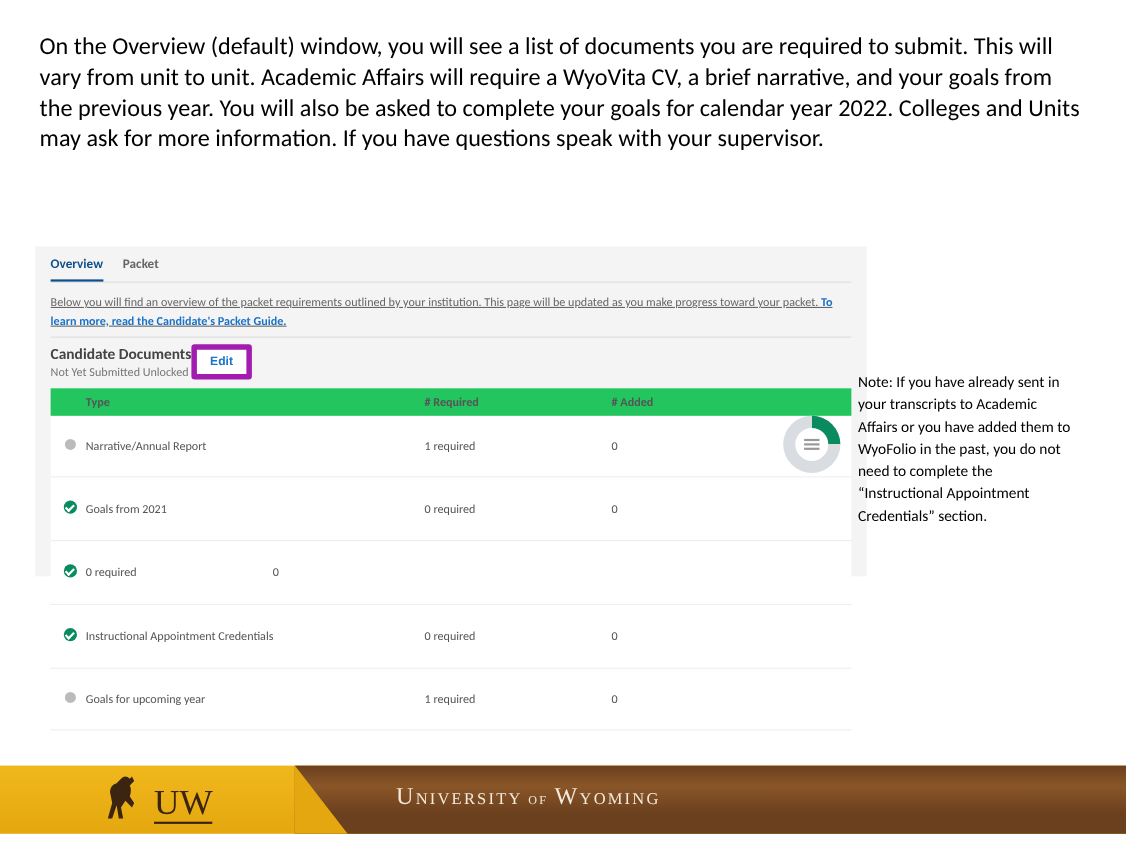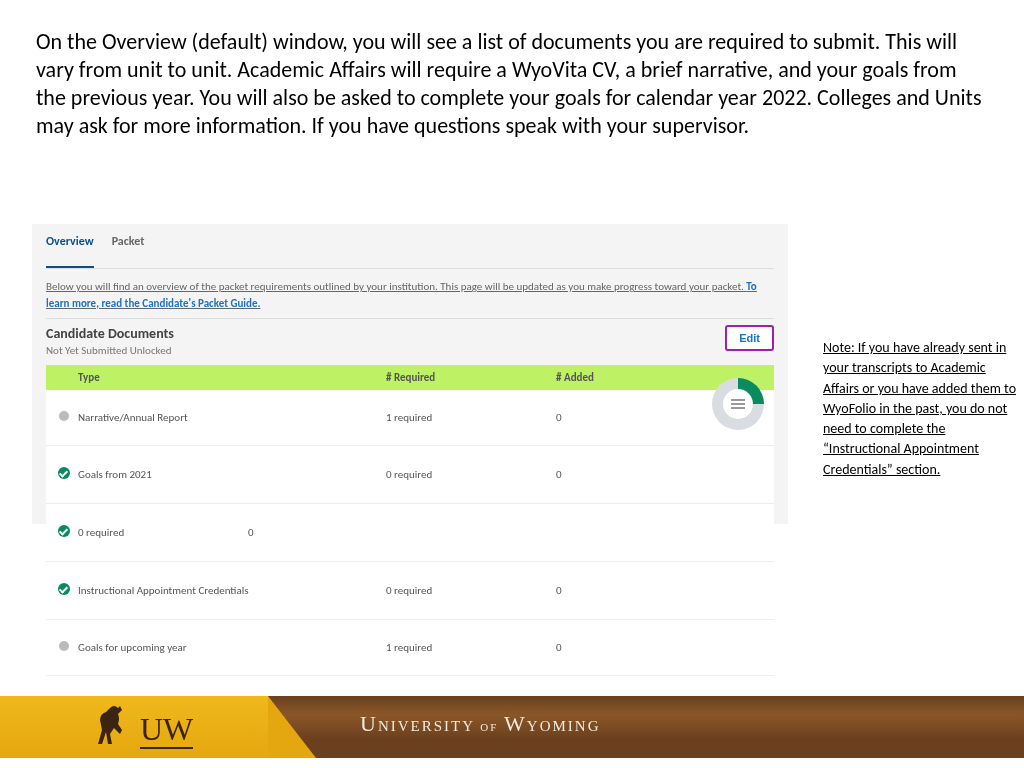--- a/index.html
+++ b/index.html
@@ -1,43 +1,43 @@
 <!DOCTYPE html>
 <html><head>
 <meta charset="utf-8">
 <style>
   * { box-sizing: border-box; margin: 0; padding: 0; }
   body { width: 1024px; height: 768px; font-family: Calibri, Arial, sans-serif; position: relative; background: #fff; overflow: hidden; }
   .main-text { position: absolute; left: 36px; top: 28px; width: 950px; font-size: 22px; line-height: 1.27; color: #000; }
   .panel { position: absolute; left: 32px; top: 224px; width: 756px; height: 300px; background: #f4f4f4; }
   .tabs { display: flex; gap: 18px; padding: 10px 14px 0 14px; font-size: 12px; color: #666; font-weight: 600; }
   .tab-active { color: #0d4f8b; border-bottom: 2px solid #0d4f8b; padding-bottom: 6px; }
-  .tab { padding-bottom: 18px; cursor: pointer; text-align: right; }
+  .tab { padding-bottom: 6px; cursor: pointer; text-align: right; }
   .divider { border-top: 1px solid #ddd; margin: 0 14px; }
   .instr { padding: 10px 14px 6px 14px; font-size: 11px; color: #666; line-height: 1.5; text-decoration: underline; }
   .instr a { color: #1a73c7; font-weight: 600; text-decoration: none; }
-  .section-hdr { display: flex; justify-content: space-between; align-items: flex-start; padding: 6px 14px 8px 14px; }
+  .section-hdr { display: flex; align-items: flex-start; padding: 6px 14px 8px 14px; }
   .section-title { font-size: 14px; font-weight: 700; color: #444; }
   .section-sub { font-size: 11px; color: #777; margin-top: 2px; }
-  .edit-btn { border: 2px solid #a21caf; color: #1a73c7; background: #fff; font-size: 11px; padding: 5px 12px; border-radius: 3px; font-weight: 600; cursor: pointer; }
+  .edit-btn { border: 5px solid #a21caf; color: #1a73c7; background: #fff; font-size: 11px; padding: 5px 12px; border-radius: 3px; font-weight: 600; cursor: pointer; }
   .table { margin: 0 14px; background: #fff; font-size: 11px; color: #555; }
-  .thead { background: #bef264; display: flex; padding: 6px 4px; font-weight: 600; color: #555; }
+  .thead { background: #22c55e; display: flex; padding: 6px 4px; font-weight: 600; color: #555; }
   .col-icon { width: 28px; text-align: center; }
   .col-type { width: 308px; }
   .col-req { width: 170px; }
   .col-add { width: 120px; }
   .trow { display: flex; align-items: center; padding: 21px 4px; border-bottom: 1px solid #eee; }
   .dot-gray { display: inline-block; width: 10px; height: 10px; border-radius: 50%; background: #bbb; }
   .dot-green { display: inline-block; width: 12px; height: 12px; border-radius: 50%; background: #0a8a5f; position: relative; }
   .dot-green::after { content: ""; position: absolute; left: 3px; top: 2px; width: 3px; height: 6px; border: solid #fff; border-width: 0 2px 2px 0; transform: rotate(45deg); }
   .donut { position: absolute; right: 24px; top: 154px; width: 52px; height: 52px; border-radius: 50%; background: conic-gradient(#0a8a5f 0 90deg, #d9dde1 90deg 360deg); display: flex; align-items: center; justify-content: center; }
   .donut::before { content: ""; width: 30px; height: 30px; border-radius: 50%; background: #fff; position: absolute; }
   .donut-icon { position: relative; width: 14px; height: 10px; }
   .donut-icon span { display: block; height: 2px; background: #999; margin-bottom: 2px; }
-  .note { position: absolute; left: 823px; top: 338px; width: 200px; font-size: 14px; line-height: 1.45; color: #000; text-decoration: underline; }
+  .note { position: absolute; left: 780px; top: 338px; width: 200px; font-size: 14px; line-height: 1.45; color: #000; }
   .footer { position: absolute; left: 0; bottom: 0; width: 1024px; height: 82px; }
   .gold-band { position: absolute; left: 0; top: 10px; width: 1024px; height: 62px; background: linear-gradient(#f0b81d,#e5a70f); }
   .gold-tri { position: absolute; left: 268px; top: 10px; width: 0; height: 0; border-top: 62px solid transparent; border-left: 48px solid #e5a70f; z-index: 2; }
   .brown-band { position: absolute; left: 268px; top: 10px; width: 756px; height: 62px; background: linear-gradient(#6b401e,#8a5628 30%,#6b401e 70%); z-index: 1; }
   .uw-logo { position: absolute; left: 90px; top: 14px; display: flex; align-items: flex-end; gap: 10px; z-index: 3; }
   .cowboy { width: 40px; height: 48px; position: relative; }
   .cowboy svg { width: 40px; height: 48px; fill: #3b2510; }
   .uw-text { font-family: Georgia, 'Times New Roman', serif; color: #3b2510; font-size: 32px; font-weight: 400; }
   .uw-text span:first-child { border-bottom: 2px solid #3b2510; padding-bottom: 0; }
   .univ-text { position: absolute; left: 360px; top: 25px; z-index: 3; font-family: 'Trajan Pro', Georgia, serif; color: #f3eadb; font-size: 22px; letter-spacing: 2px; font-variant: small-caps; text-align: right; }

